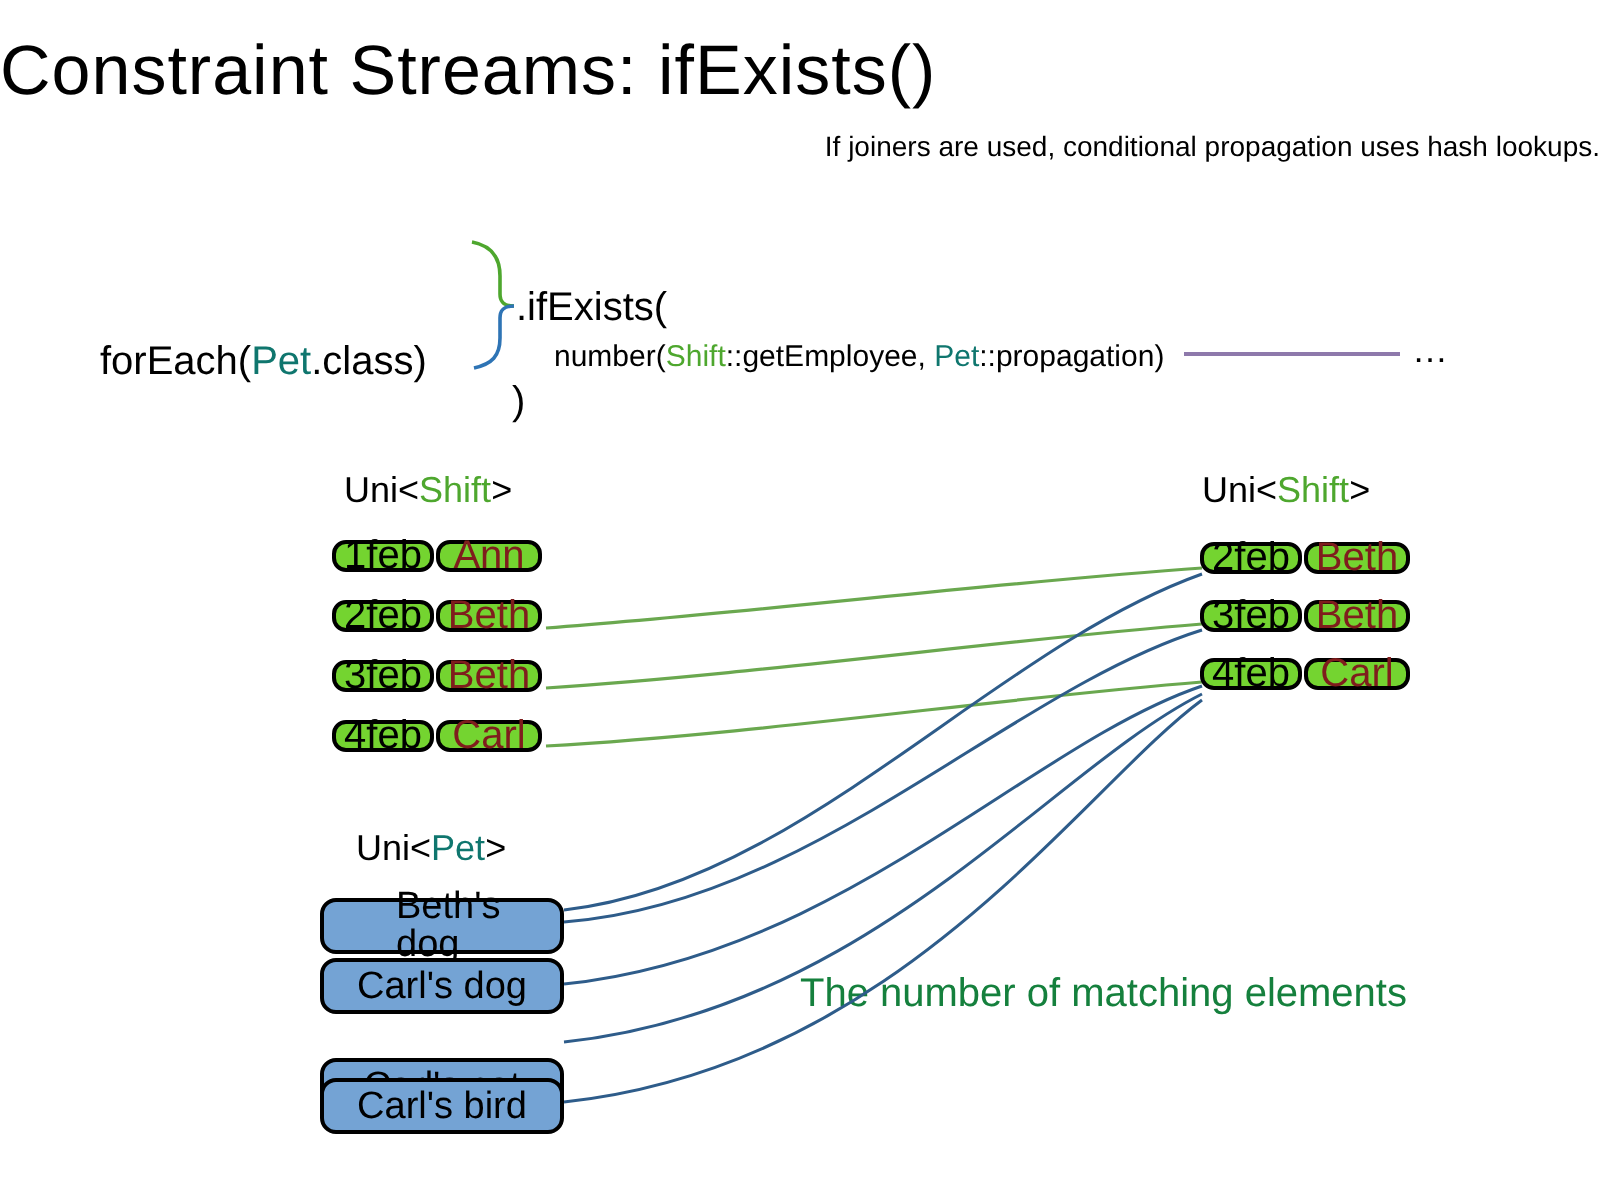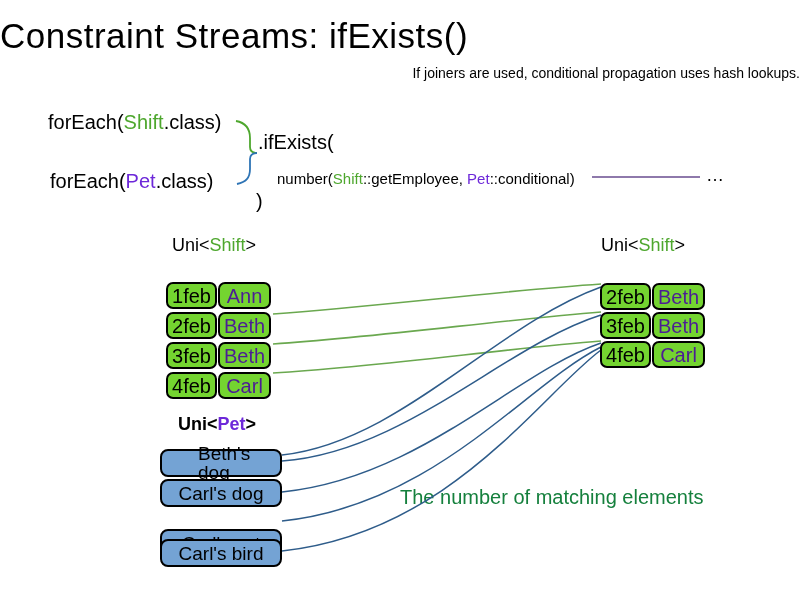--- a/index.html
+++ b/index.html
@@ -8,29 +8,29 @@
     font-family:"Liberation Sans","DejaVu Sans",sans-serif;color:#000;
   }
   .abs{position:absolute;}
   
   .title{top:16px;left:0;width:800px;font-size:35px;letter-spacing:.5px;}
   .subtitle{top:65px;left:0;width:800px;text-align:right;font-size:14px;}
   
   .code-big{font-size:20px;white-space:nowrap;}
   .code-small{font-size:15px;white-space:nowrap;}
   .green{color:#4ea72e;}
-  .blue{color:#6d28d9;}
-  .orange{color:#4c1d95;}
+  .blue{color:#0f766e;}
+  .orange{color:#7f1d1d;}
   .ellipsis{font-size:18px;color:#000;}
   
   .shift-row{display:flex;gap:1px;position:absolute;z-index:2;}
   .cell{
-    box-sizing:border-box;height:27px;border:2px solid #000;border-radius:7px;
+    box-sizing:border-box;height:16px;border:2px solid #000;border-radius:7px;
     background:#74d430;display:flex;align-items:center;justify-content:center;
-    font-size:20px;line-height:1;margin-top:12px;
+    font-size:20px;line-height:1;
   }
   .cell.date{width:51px;color:#000;}
   .cell.emp{width:53px;}
   .pet-item{
     box-sizing:border-box;position:absolute;width:122px;height:28px;z-index:2;
     border:2px solid #000;border-radius:8px;background:#74a3d4;
     display:flex;align-items:center;justify-content:center;font-size:19px;line-height:1;
   }
   .stream-label{font-size:18px;white-space:nowrap;}
   .note{font-size:20px;line-height:27px;color:#15803d;white-space:nowrap;}
@@ -60,38 +60,37 @@
       <path d="M282,461 C405,452 505,345 601,315"></path>
       <path d="M282,492 C420,478 515,372 601,343"></path>
       <path d="M282,521 C435,505 525,385 601,347"></path>
       <path d="M282,551 C450,533 540,395 601,350"></path>
     </g>
   </svg>
 
   <div class="abs title">Constraint Streams: ifExists()</div>
   <div class="abs subtitle">If joiners are used, conditional propagation uses hash lookups.</div>
 
-  <div class="abs code-big" style="left:48px;top:111px;"><span>forEach(</span><span class="green">Shift</span><span>.class)</span></div>
 
   <div class="abs code-big" style="left:50px;top:170px;"><span>forEach(</span><span class="blue">Pet</span><span>.class)</span></div>
 
-  <div class="abs code-big" style="left:258px;top:131px;">.ifExists(</div>
+  <div class="abs code-big" style="left:258px;top:143px;">.ifExists(</div>
 
-  <div class="abs code-small" style="left:277px;top:170px;"><span>number(</span><span class="green">Shift</span><span>::getEmployee, </span><span class="blue">Pet</span><span>::conditional)</span></div>
+  <div class="abs code-small" style="left:277px;top:170px;"><span>number(</span><span class="green">Shift</span><span>::getEmployee, </span><span class="blue">Pet</span><span>::propagation)</span></div>
 
   <div class="abs code-big" style="left:256px;top:190px;">)</div>
 
   <div class="abs hline"></div>
   <div class="abs ellipsis" style="left:706px;top:165px;">…</div>
 
   <div class="abs stream-label" style="left:172px;top:235px;"><span>Uni&lt;</span><span class="green">Shift</span><span>&gt;</span></div>
 
   <div class="abs stream-label" style="left:601px;top:235px;"><span>Uni&lt;</span><span class="green">Shift</span><span>&gt;</span></div>
 
-  <div class="abs stream-label" style="left:178px;top:414px;font-weight:bold;"><span>Uni&lt;</span><span class="blue">Pet</span><span>&gt;</span></div>
+  <div class="abs stream-label" style="left:178px;top:414px;"><span>Uni&lt;</span><span class="blue">Pet</span><span>&gt;</span></div>
 
   <div>
     <div class="shift-row" style="left:166px;top:270px;">
       <div class="cell date">1feb</div>
       <div class="cell emp orange">Ann</div>
     </div>
     <div class="shift-row" style="left:166px;top:300px;">
       <div class="cell date">2feb</div>
       <div class="cell emp orange">Beth</div>
     </div>

